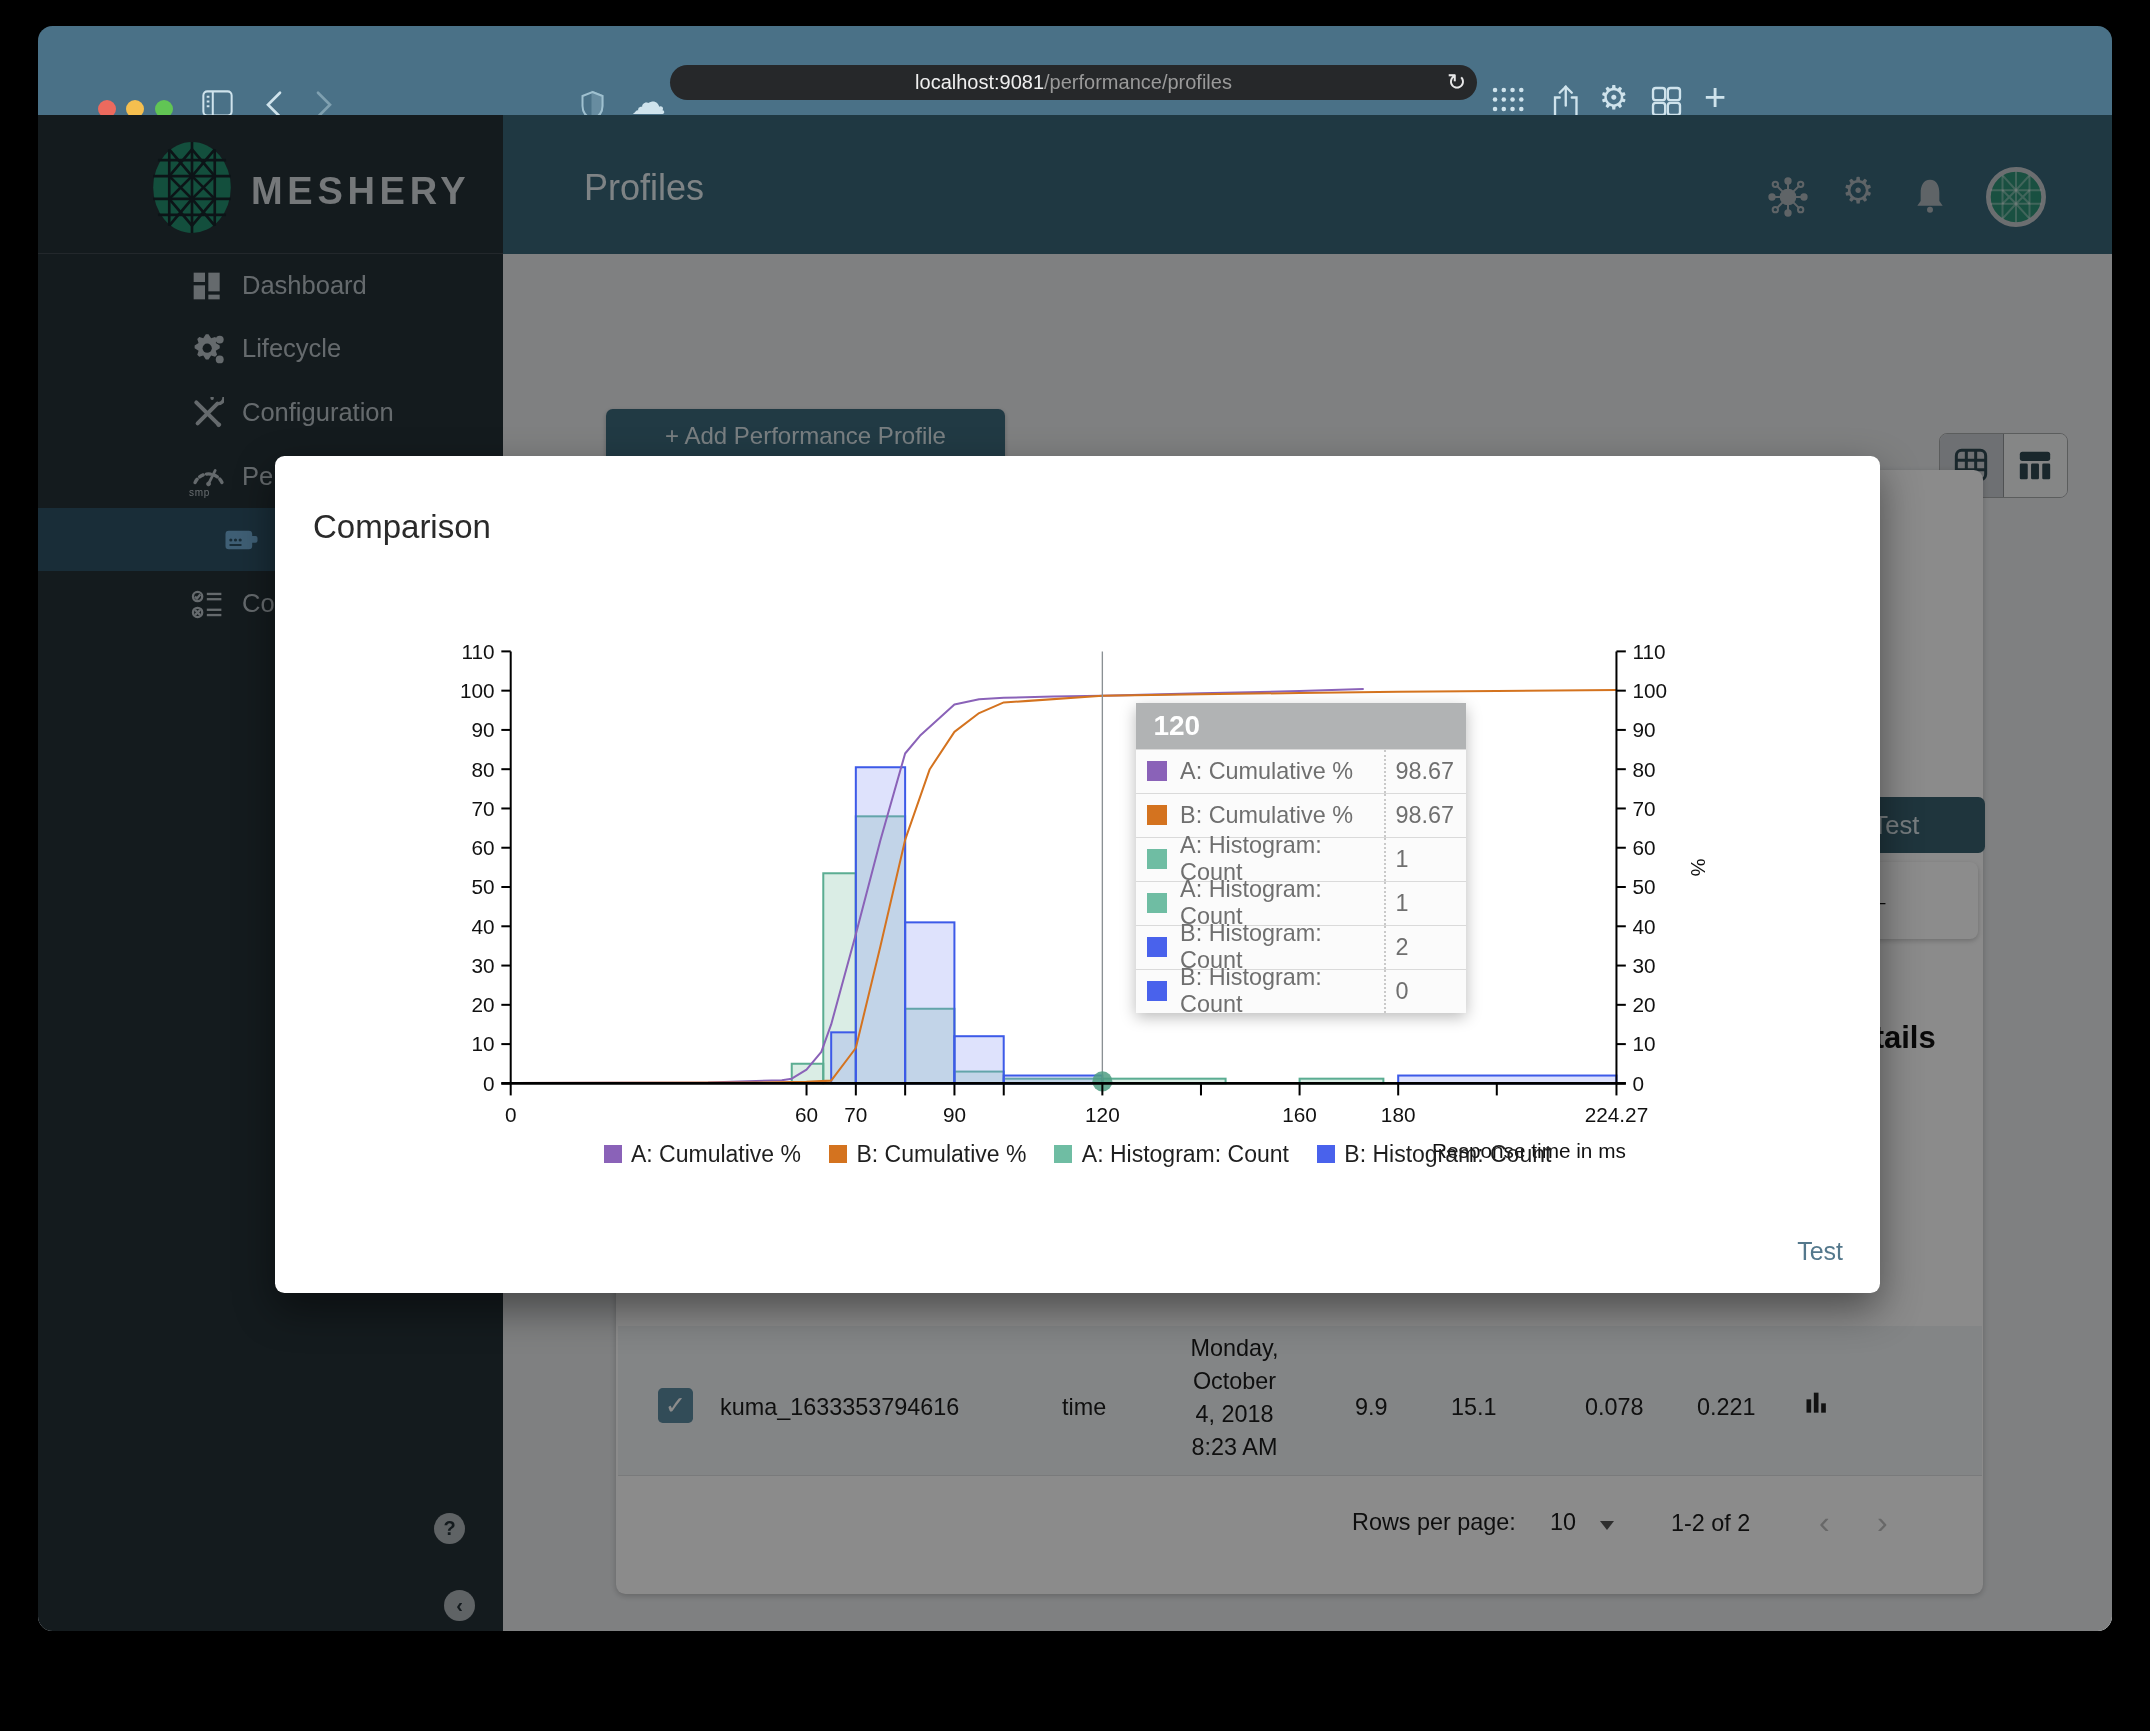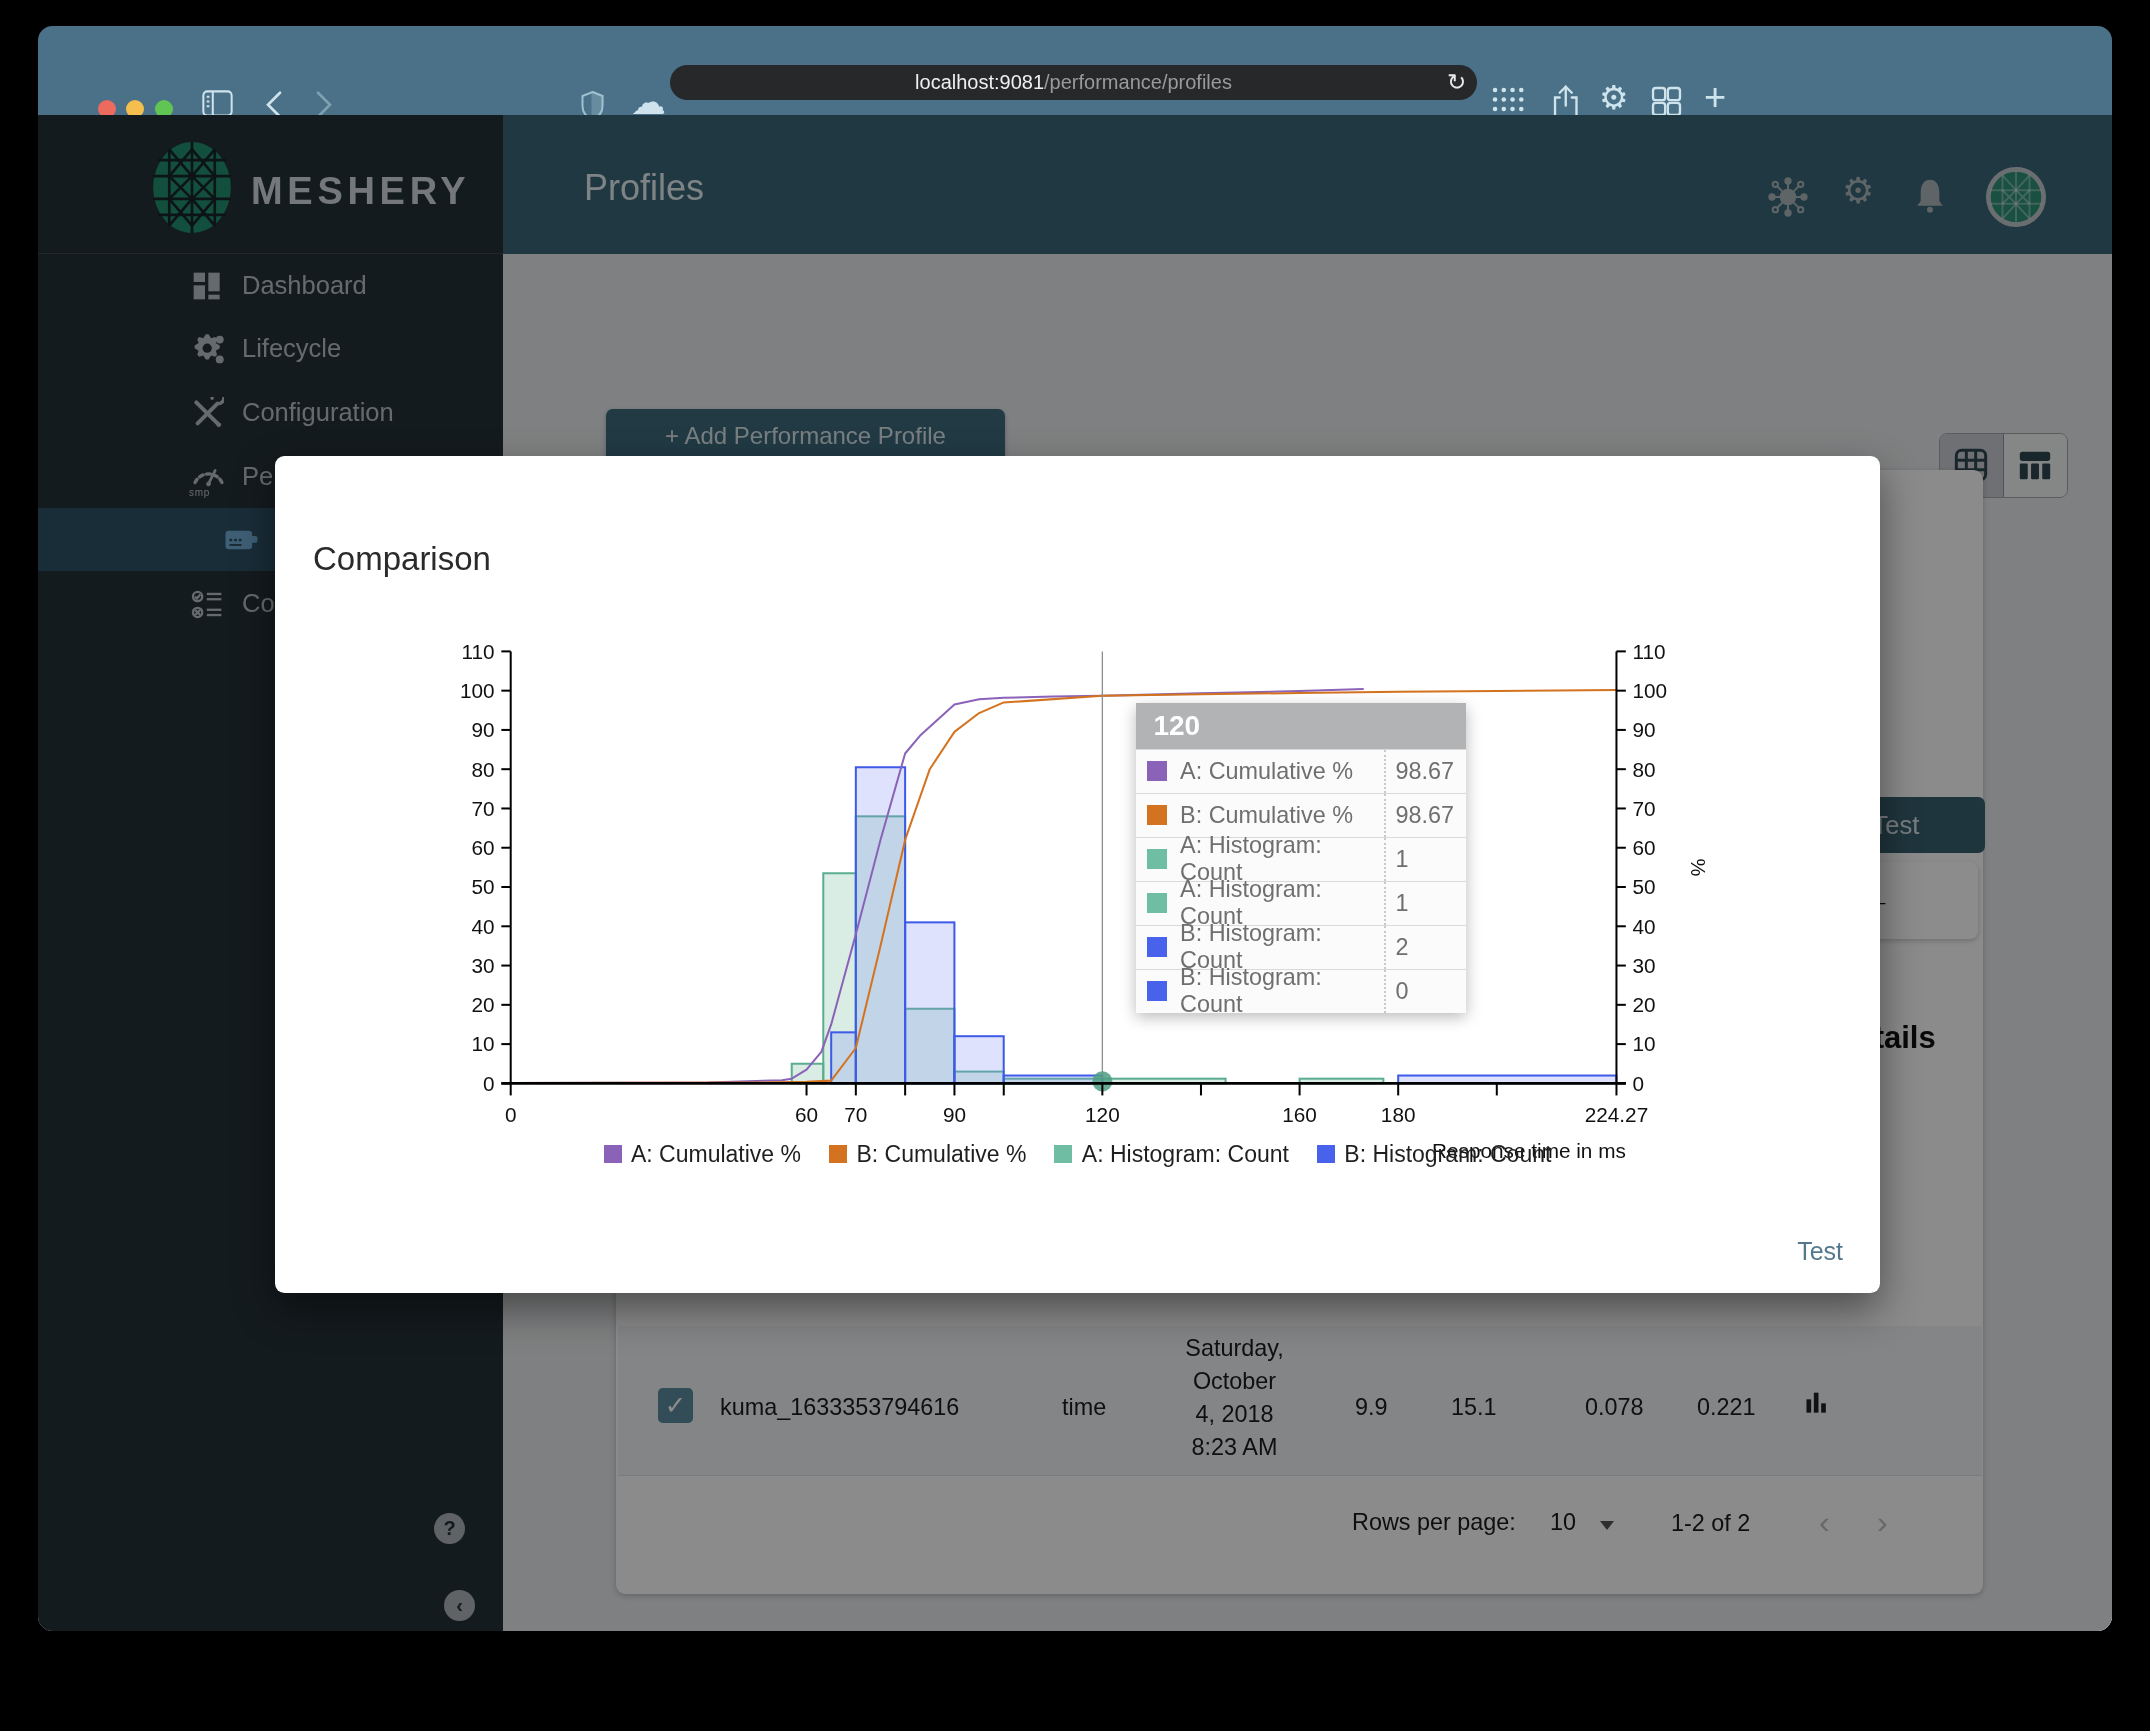--- a/index.html
+++ b/index.html
@@ -102,21 +102,21 @@
   #pg-count{position:absolute;left:1047px;top:5.4px;}
   #pg-caret{position:absolute;left:1097px;top:17.4px;width:0;height:0;border-left:7.4px solid transparent;
     border-right:7.4px solid transparent;border-top:9.4px solid #555;}
   #pg-range{position:absolute;left:1168px;top:6px;}
   #pg-prev{position:absolute;left:1316px;top:0px;font-size:32px;color:#BDBDBD;}
   #pg-next{position:absolute;left:1374px;top:0px;font-size:32px;color:#BDBDBD;}
 
   
   #modal{position:absolute;left:237px;top:341px;width:1605px;height:837px;background:#fff;border-radius:9.4px;
     z-index:20;box-shadow:0 16px 40px rgba(0,0,0,0.45);}
-  #modal-title{position:absolute;left:38px;top:52px;font-size:33px;color:#2A2A2A;margin-top:32px;}
+  #modal-title{position:absolute;left:38px;top:52px;font-size:33px;color:#2A2A2A;}
   #legend{position:absolute;left:0;top:685px;width:1605px;display:flex;justify-content:center;gap:28px;z-index:2;}
   .lg-item{display:flex;align-items:center;gap:9.4px;font-size:23px;color:#1F1F1F;}
   .lg-sw{width:18px;height:18px;display:inline-block;}
   #close-link{position:absolute;right:37px;top:781px;font-size:25px;color:#54788C;}
 
   
   #tooltip{position:absolute;left:861px;top:247px;width:330px;z-index:3;box-shadow:0 5.4px 14.7px rgba(0,0,0,0.28);}
   #tt-head{height:46px;background:#B1B3B4;color:#fff;font-size:28px;font-weight:700;line-height:46px;padding-left:17.4px;}
   .tt-row{height:44px;background:#FBFBFB;border-top:0.7px solid #DADADA;display:flex;align-items:center;}
   .tt-sw{width:20px;height:20px;margin-left:10.7px;flex:0 0 auto;}
@@ -386,21 +386,21 @@
         <span class="arr">←</span>
       </div>
 
       <div id="details-h">Details</div>
 
       <div id="profile-row">
         <div id="row-check">✓</div>
         <span class="cell" id="c-name">kuma_1633353794616</span>
         <span class="cell" id="c-mesh">time</span>
         <span class="cell" id="c-date">
-          <span>Saturday,</span><br>
+          <span>Monday,</span><br>
           <span>October</span><br>
           <span>4, 2018</span><br>
           <span>8:23 AM</span>
         </span>
         <span class="cell" id="c-qps">9.9</span>
         <span class="cell" id="c-dur">15.1</span>
         <span class="cell" id="c-p50">0.078</span>
         <span class="cell" id="c-p99">0.221</span>
         <span class="cell" id="c-chart-ic">
           <svg width="23" height="24" viewBox="0 0 34 36" fill="currentColor">

